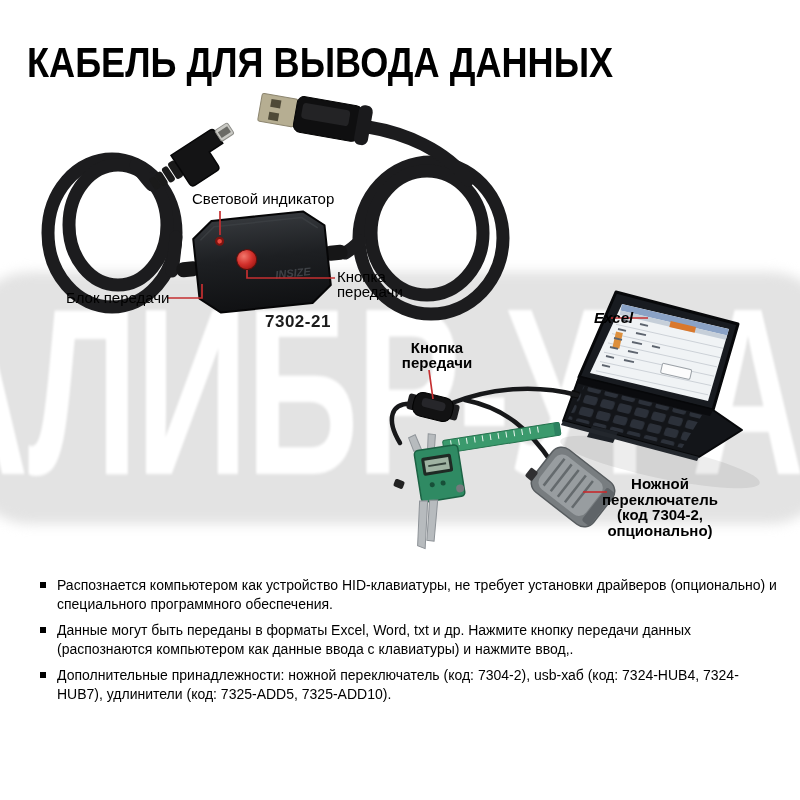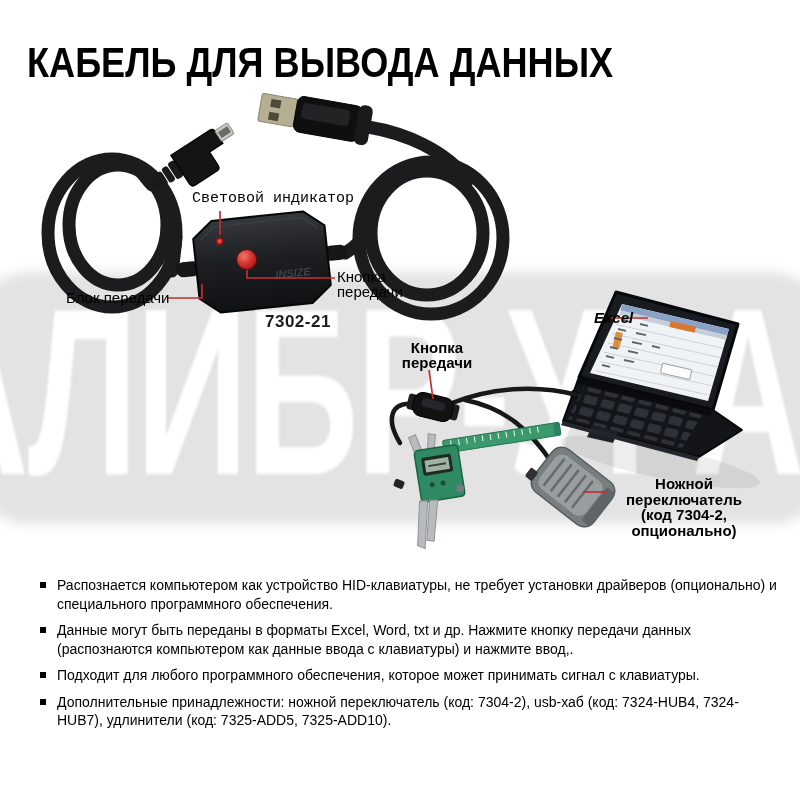--- a/index.html
+++ b/index.html
@@ -101,21 +101,21 @@
       </g>
 
       <g stroke="#c52f31" stroke-width="1.7" fill="none">
         <path d="M 220,136 L 220,160"></path>
         <path d="M 247,195 L 247,203 L 335,203"></path>
         <path d="M 167,223 L 202,223 L 202,209"></path>
       </g>
     </svg>
   </div>
 
-  <div class="callout" style="left:192px;top:191px;font-family:Liberation Mono, monospace;">Световой индикатор</div>
+  <div class="callout" style="left:192px;top:191px;">Световой индикатор</div>
   <div class="callout two" style="left:337px;top:270px;width:75px;">Кнопка передачи</div>
   <div class="callout" style="left:66px;top:290px;">Блок передачи</div>
   <div class="model" style="left:229px;top:312px;margin-left:36px;">7302-21</div>
 
   <div class="fig" style="left:330px;top:280px;width:470px;height:290px;">
     <svg width="470" height="290" viewBox="0 0 470 290">
       <defs>
         <clipPath id="scrClip">
           <polygon points="292,24 399,49 378,121 260,93"></polygon>
         </clipPath>
@@ -228,34 +228,30 @@
       <g stroke="#c52f31" stroke-width="1.7" fill="none">
         <path d="M 281,38 L 318,38"></path>
         <path d="M 99,90 L 103,119"></path>
         <path d="M 253,212 L 277,212"></path>
       </g>
     </svg>
   </div>
 
   <div class="callout bold" style="left:594px;top:310px;font-style:italic;">Excel</div>
   <div class="callout bold center two" style="left:392px;top:341px;width:90px;">Кнопка передачи</div>
-  <div class="callout bold center" style="left:617px;top:476px;width:134px;line-height:15.5px;">Ножной переключатель (код 7304-2, опционально)</div>
+  <div class="callout bold center" style="left:593px;top:476px;width:134px;line-height:15.5px;">Ножной переключатель (код 7304-2, опционально)</div>
 
   <ul class="bullets" style="list-style:none;margin:0;padding:0;">
     <li class="bullet">
       <span class="marker"></span>
       <span>Распознается компьютером как устройство HID-клавиатуры, не требует установки драйверов (опционально) и специального программного обеспечения.</span>
     </li>
     <li class="bullet">
       <span class="marker"></span>
       <span>Данные могут быть переданы в форматы Excel, Word, txt и др. Нажмите кнопку передачи данных (распознаются компьютером как данные ввода с клавиатуры) и нажмите ввод,.</span>
     </li>
     <li class="bullet">
       <span class="marker"></span>
-      <span>Подходит для любого программного обеспечения, которое может принимать сигнал с клавиатуры.</span>
-    </li>
-    <li class="bullet">
-      <span class="marker"></span>
       <span>Дополнительные принадлежности: ножной переключатель (код: 7304-2), usb-хаб (код: 7324-HUB4, 7324-HUB7), удлинители (код: 7325-ADD5, 7325-ADD10).</span>
     </li>
   </ul>
 
 </div>
 
 </body></html>

